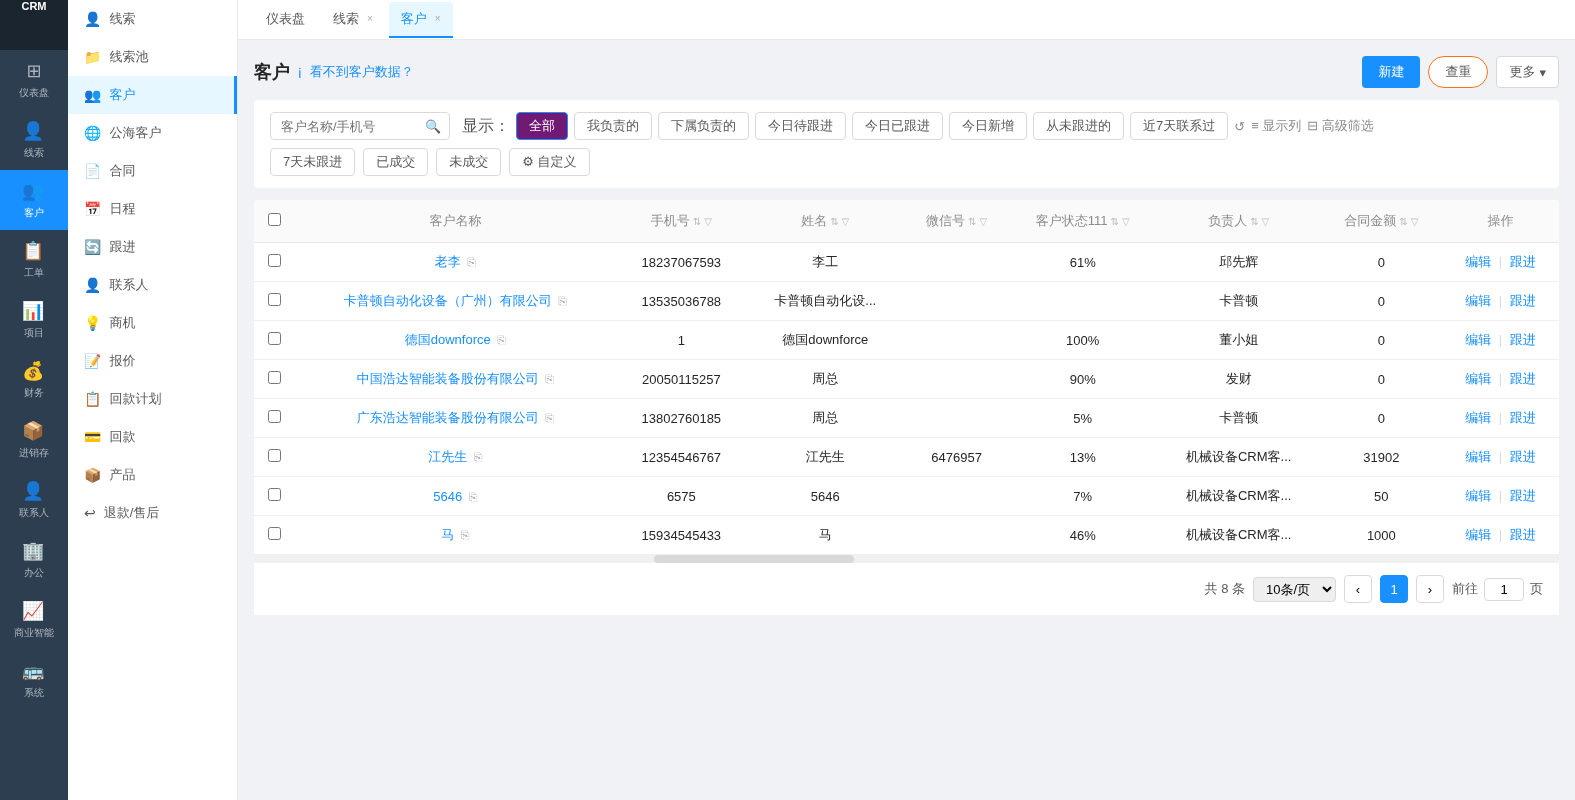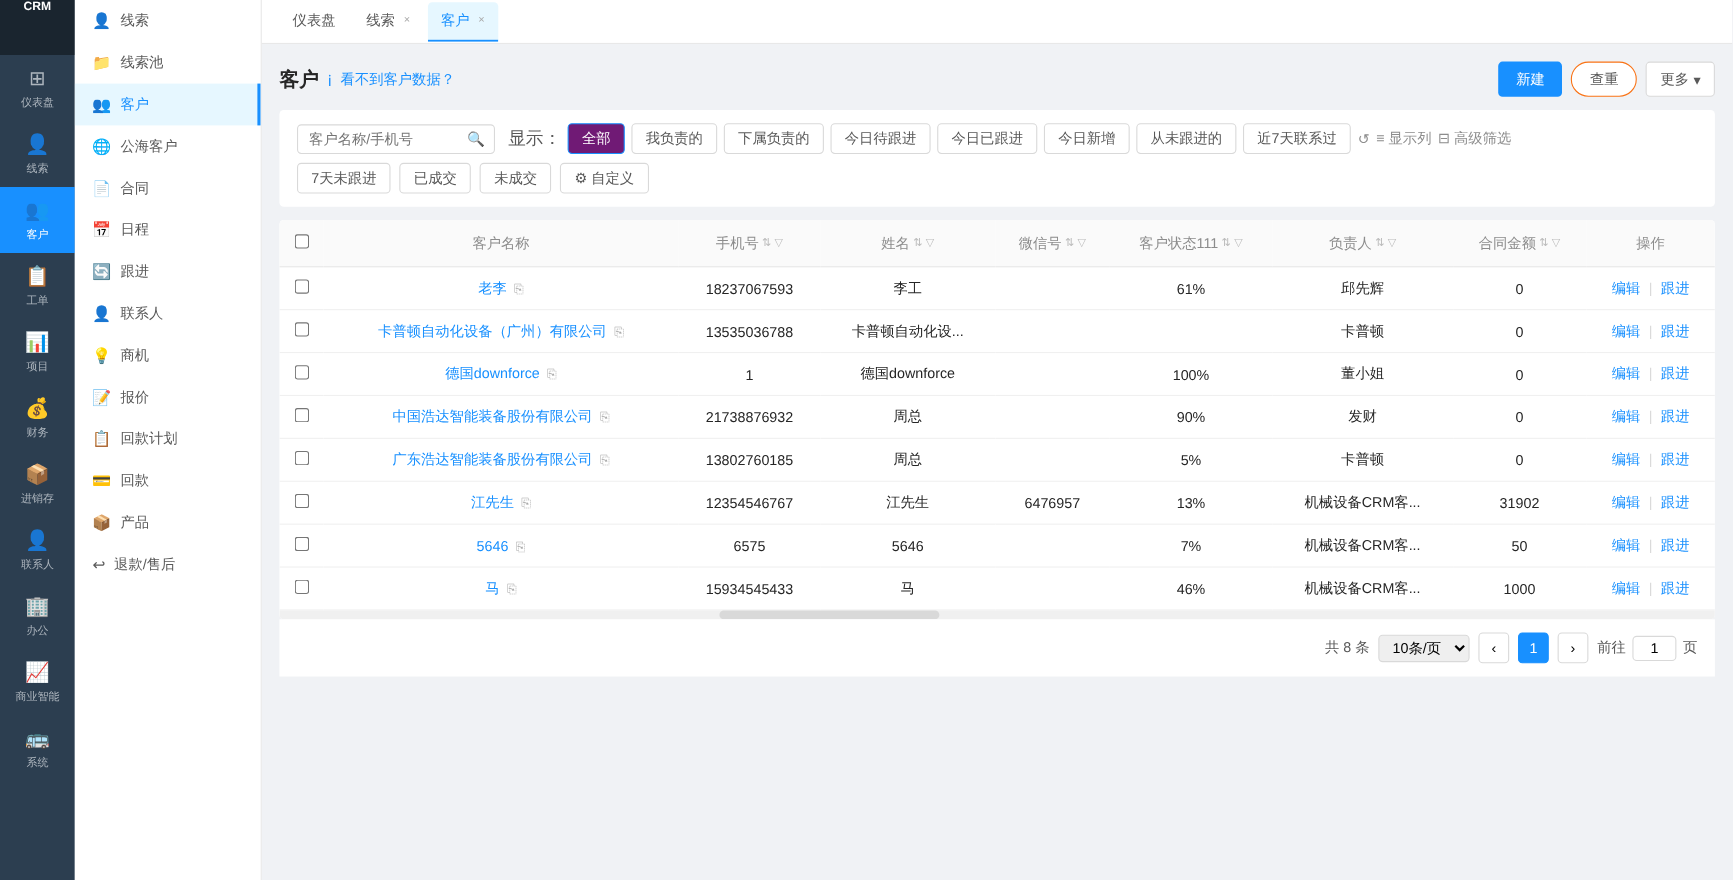--- a/index.html
+++ b/index.html
@@ -224,21 +224,21 @@
         <button class="btn-default">查重</button>
         <button class="btn-more">
           <span>更多</span>
           <span>▾</span>
         </button>
       </div>
     </div>
 
     <div class="filter-area">
 
-      <div style="display:flex; align-items:center; gap:12px; margin-bottom:8px; flex-wrap:wrap;">
+      <div style="display:flex; gap:12px; margin-bottom:8px; flex-wrap:wrap;">
         <div class="search-input">
           <input type="text" placeholder="客户名称/手机号" style="">
           <span style="color:#aaa; cursor:pointer;">🔍</span>
         </div>
         <div style="display:flex; align-items:center; gap:6px; flex-wrap:wrap;">
           <span class="filter-label">显示：</span>
           <button class="filter-btn active">全部</button>
           <button class="filter-btn">我负责的</button>
           <button class="filter-btn">下属负责的</button>
           <button class="filter-btn">今日待跟进</button>
@@ -373,21 +373,21 @@
       <span style="margin: 0 4px; color:#d9d9d9;">|</span>
       <span class="follow-link">跟进</span>
     </td>
   </tr>
             <tr>
     <td class="checkbox-col"><input type="checkbox" style=""></td>
     <td>
       <span class="link-cell">中国浩达智能装备股份有限公司</span>
       <span class="copy-icon">⎘</span>
     </td>
-    <td>21738876932</td>
+    <td>20050115257</td>
     <td>周总</td>
     <td></td>
     <td>90%</td>
     <td>发财</td>
     <td>0</td>
     <td>
       <span class="edit-link">编辑</span>
       <span style="margin: 0 4px; color:#d9d9d9;">|</span>
       <span class="follow-link">跟进</span>
     </td>

